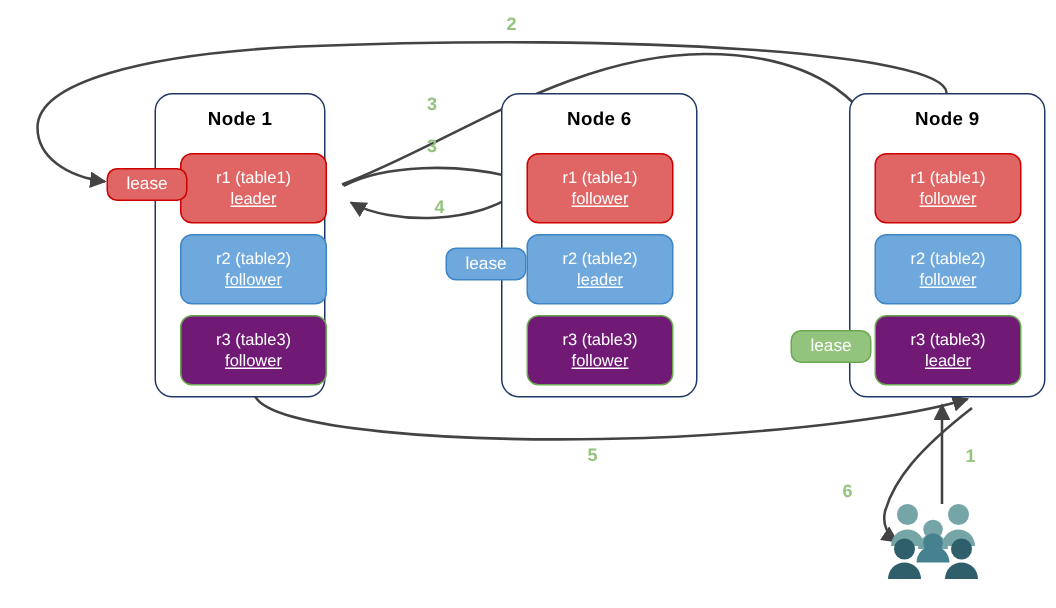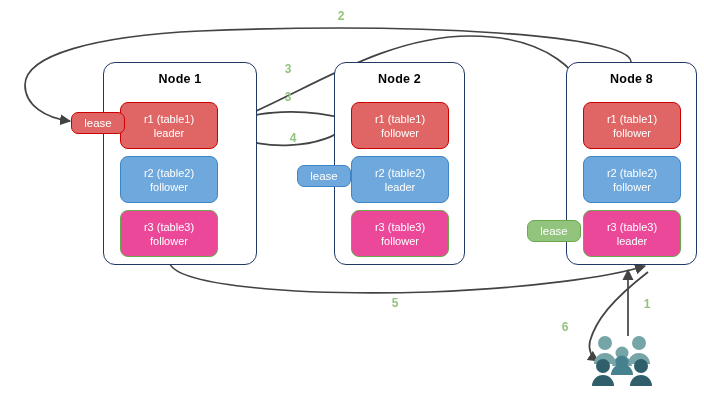--- a/index.html
+++ b/index.html
@@ -48,24 +48,24 @@
     box-sizing: border-box;
     display: flex;
     flex-direction: column;
     align-items: center;
     justify-content: center;
     color: #ffffff;
     font-size: 11px;
     line-height: 14px;
     text-align: center;
   }
-  .replica .line2 { display: block; }
+  .replica .line2 { display: block; text-decoration: underline; }
   .r-red   { background: #e06666; border: 1.4px solid #cc0000; }
   .r-blue  { background: #6fa8dc; border: 1.4px solid #3d85c6; align-items: center; }
-  .r-green { background: #ec4899; border: 1.4px solid #6aa84f; }
+  .r-green { background: #701a75; border: 1.4px solid #6aa84f; }
 
   .lease {
     position: absolute;
     border-radius: 7px;
     box-sizing: border-box;
     display: flex;
     align-items: center;
     justify-content: center;
     color: #ffffff;
     font-size: 11.5px;
@@ -109,54 +109,54 @@
 
     <path d="M 348 126 C 320 150 260 150 234 135" fill="none" stroke="#434343" stroke-width="1.7" marker-end="url(#ah)"></path>
 
     <path d="M 170 264 C 180 286 300 296 430 292 C 530 288 610 277 645 266" fill="none" stroke="#434343" stroke-width="1.7" marker-end="url(#ah)"></path>
 
     <path d="M 628 336 L 628 270" fill="none" stroke="#434343" stroke-width="1.7" marker-end="url(#ah)"></path>
 
     <path d="M 648 272 C 612 300 596 320 590 341 C 588 350 592 357 598 361" fill="none" stroke="#434343" stroke-width="1.7" marker-end="url(#ah)"></path>
   </svg>
 
-  <div class="node" style="left:103px; top:62px; width:154px; height:203px;">
+  <div class="node" style="left:103px; top:62px; width:114px; height:203px;">
     <div class="node-title">Node 1</div>
     <div class="replica r-red" style="top:39px;">
       <span>r1 (table1)</span>
       <span class="line2">leader</span>
     </div>
     <div class="replica r-blue" style="top:93px;">
       <span>r2 (table2)</span>
       <span class="line2">follower</span>
     </div>
     <div class="replica r-green" style="top:147px;">
       <span>r3 (table3)</span>
       <span class="line2">follower</span>
     </div>
   </div>
 
   <div class="node" style="left:334px; top:62px; width:131px; height:203px;">
-    <div class="node-title">Node 2</div>
+    <div class="node-title">Node 6</div>
     <div class="replica r-red" style="top:39px;">
       <span>r1 (table1)</span>
       <span class="line2">follower</span>
     </div>
     <div class="replica r-blue" style="top:93px;">
       <span>r2 (table2)</span>
       <span class="line2">leader</span>
     </div>
     <div class="replica r-green" style="top:147px;">
       <span>r3 (table3)</span>
       <span class="line2">follower</span>
     </div>
   </div>
 
   <div class="node" style="left:566px; top:62px; width:131px; height:203px;">
-    <div class="node-title">Node 8</div>
+    <div class="node-title">Node 9</div>
     <div class="replica r-red" style="top:39px;">
       <span>r1 (table1)</span>
       <span class="line2">follower</span>
     </div>
     <div class="replica r-blue" style="top:93px;">
       <span>r2 (table2)</span>
       <span class="line2">follower</span>
     </div>
     <div class="replica r-green" style="top:147px;">
       <span>r3 (table3)</span>

